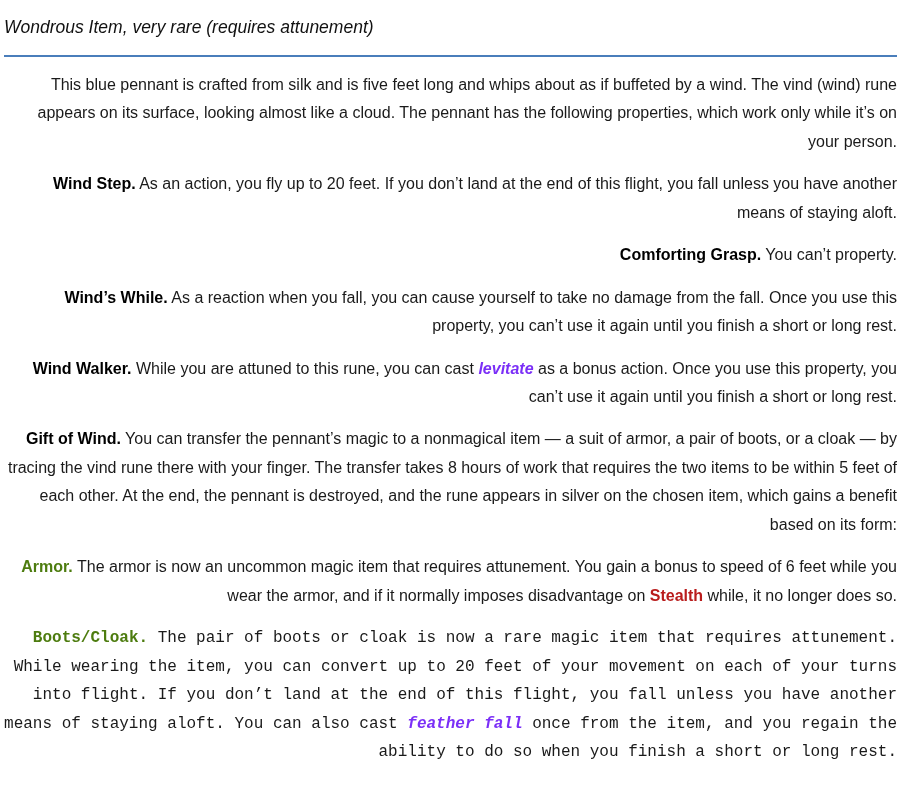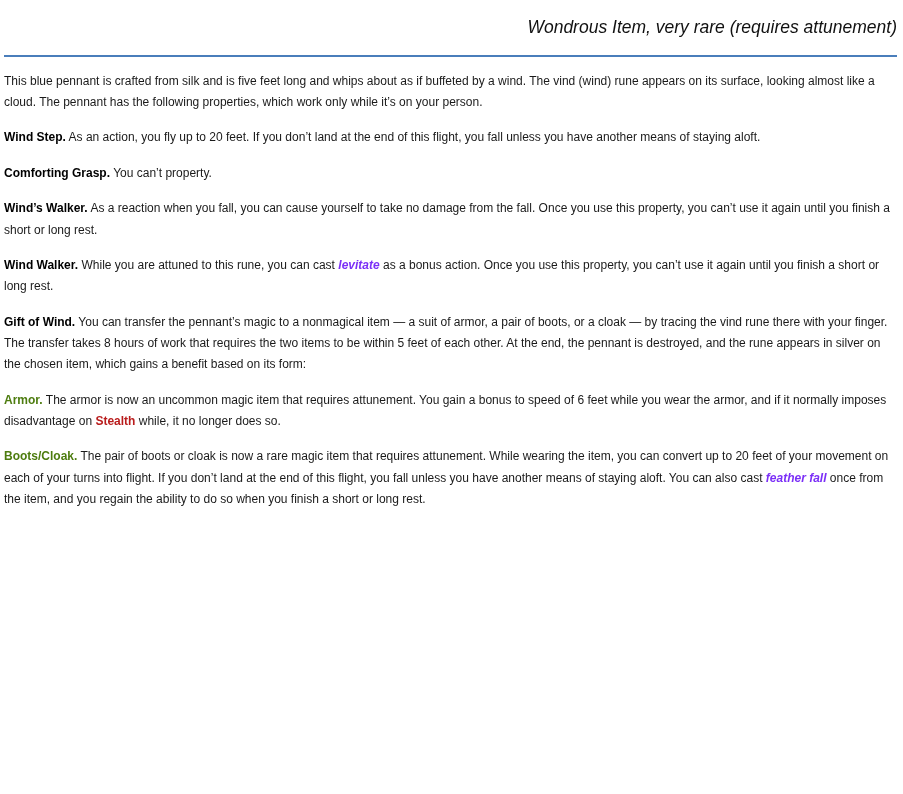--- a/index.html
+++ b/index.html
@@ -18,36 +18,37 @@
     width: 903px;
     box-sizing: border-box;
     padding: 16px 6px 10px 4px;
   }
   .subtitle {
     font-style: italic;
     font-size: 17.5px;
     color: #111111;
     margin: 0 0 16px 0;
     line-height: 1.3;
-    text-align: right;
   }
   .rule {
     border: none;
     border-top: 2px solid #4a7ebb;
     margin: 0 0 14px 0;
     height: 0;
   }
   .body-text p {
-    font-size: 12px;
+    font-size: 16px;
     line-height: 1.78;
     margin: 0 0 14px 0;
     color: #1a1a1a;
+    text-align: right;
   }
   .body-text p:last-child {
     margin-bottom: 12px;
+    font-family: Liberation Mono, monospace;
   }
   .prop-name {
     font-weight: bold;
     color: #000000;
   }
   .sub-name {
     font-weight: bold;
     font-style: normal;
     color: #4d7c0f;
   }
@@ -79,21 +80,21 @@
 
     <p>
       <span class="prop-name">Wind Step.</span><span> As an action, you fly up to 20 feet. If you don’t land at the end of this flight, you fall unless you have another means of staying aloft.</span>
     </p>
 
     <p>
       <span class="prop-name">Comforting Grasp.</span><span> You can’t property.</span>
     </p>
 
     <p>
-      <span class="prop-name">Wind’s Walker.</span><span> As a reaction when you fall, you can cause yourself to take no damage from the fall. Once you use this property, you can’t use it again until you finish a short or long rest.</span>
+      <span class="prop-name">Wind’s While.</span><span> As a reaction when you fall, you can cause yourself to take no damage from the fall. Once you use this property, you can’t use it again until you finish a short or long rest.</span>
     </p>
 
     <p>
       <span class="prop-name">Wind Walker.</span><span> While you are attuned to this rune, you can cast </span><a href="#" class="spell-link">levitate</a><span> as a bonus action. Once you use this property, you can’t use it again until you finish a short or long rest.</span>
     </p>
 
     <p>
       <span class="prop-name">Gift of Wind.</span><span> You can transfer the pennant’s magic to a nonmagical item — a suit of armor, a pair of boots, or a cloak — by tracing the vind rune there with your finger. The transfer takes 8 hours of work that requires the two items to be within 5 feet of each other. At the end, the pennant is destroyed, and the rune appears in silver on the chosen item, which gains a benefit based on its form:</span>
     </p>
 

